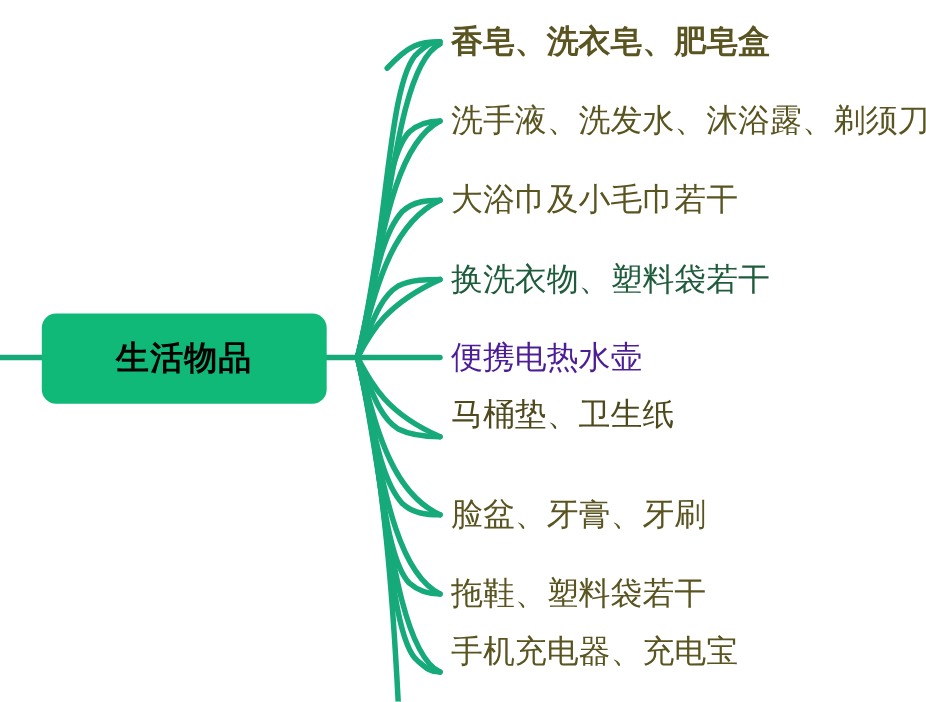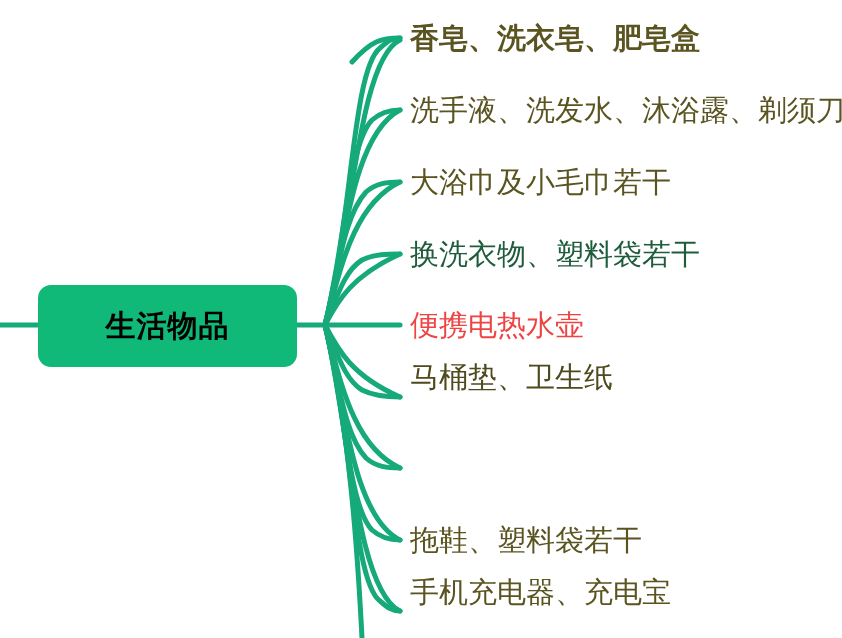--- a/index.html
+++ b/index.html
@@ -96,18 +96,19 @@
   </svg>
 
   <div class="central-node" style="background: rgb(17, 185, 121);">
     <span class="central-node-label" style="color: rgb(0, 0, 0);">生活物品</span>
   </div>
 
   <div class="branch-label" style="top: 38px; color: rgb(90, 84, 33); font-weight: bold;">香皂、洗衣皂、肥皂盒</div>
   <div class="branch-label" style="top: 110px; color: rgb(90, 84, 33);">洗手液、洗发水、沐浴露、剃须刀</div>
   <div class="branch-label" style="top: 182px; color: rgb(90, 84, 33); font-family: Liberation Serif, serif;">大浴巾及小毛巾若干</div>
   <div class="branch-label" style="top: 254px; color: rgb(31, 92, 60);">换洗衣物、塑料袋若干</div>
-  <div class="branch-label" style="top: 325px; color: #ef4444;">便携电热水壶</div>
+  <div class="branch-label" style="top: 325px; color: #4c1d95;">便携电热水壶</div>
   <div class="branch-label" style="top: 377px; color: rgb(79, 74, 30);">马桶垫、卫生纸</div>
+  <div class="branch-label" style="top: 468px; color: rgb(90, 84, 33);">脸盆、牙膏、牙刷</div>
   <div class="branch-label" style="top: 540px; color: rgb(90, 84, 33);">拖鞋、塑料袋若干</div>
   <div class="branch-label" style="top: 592px; color: rgb(90, 84, 33);">手机充电器、充电宝</div>
 
 </div>
 
 </body></html>

